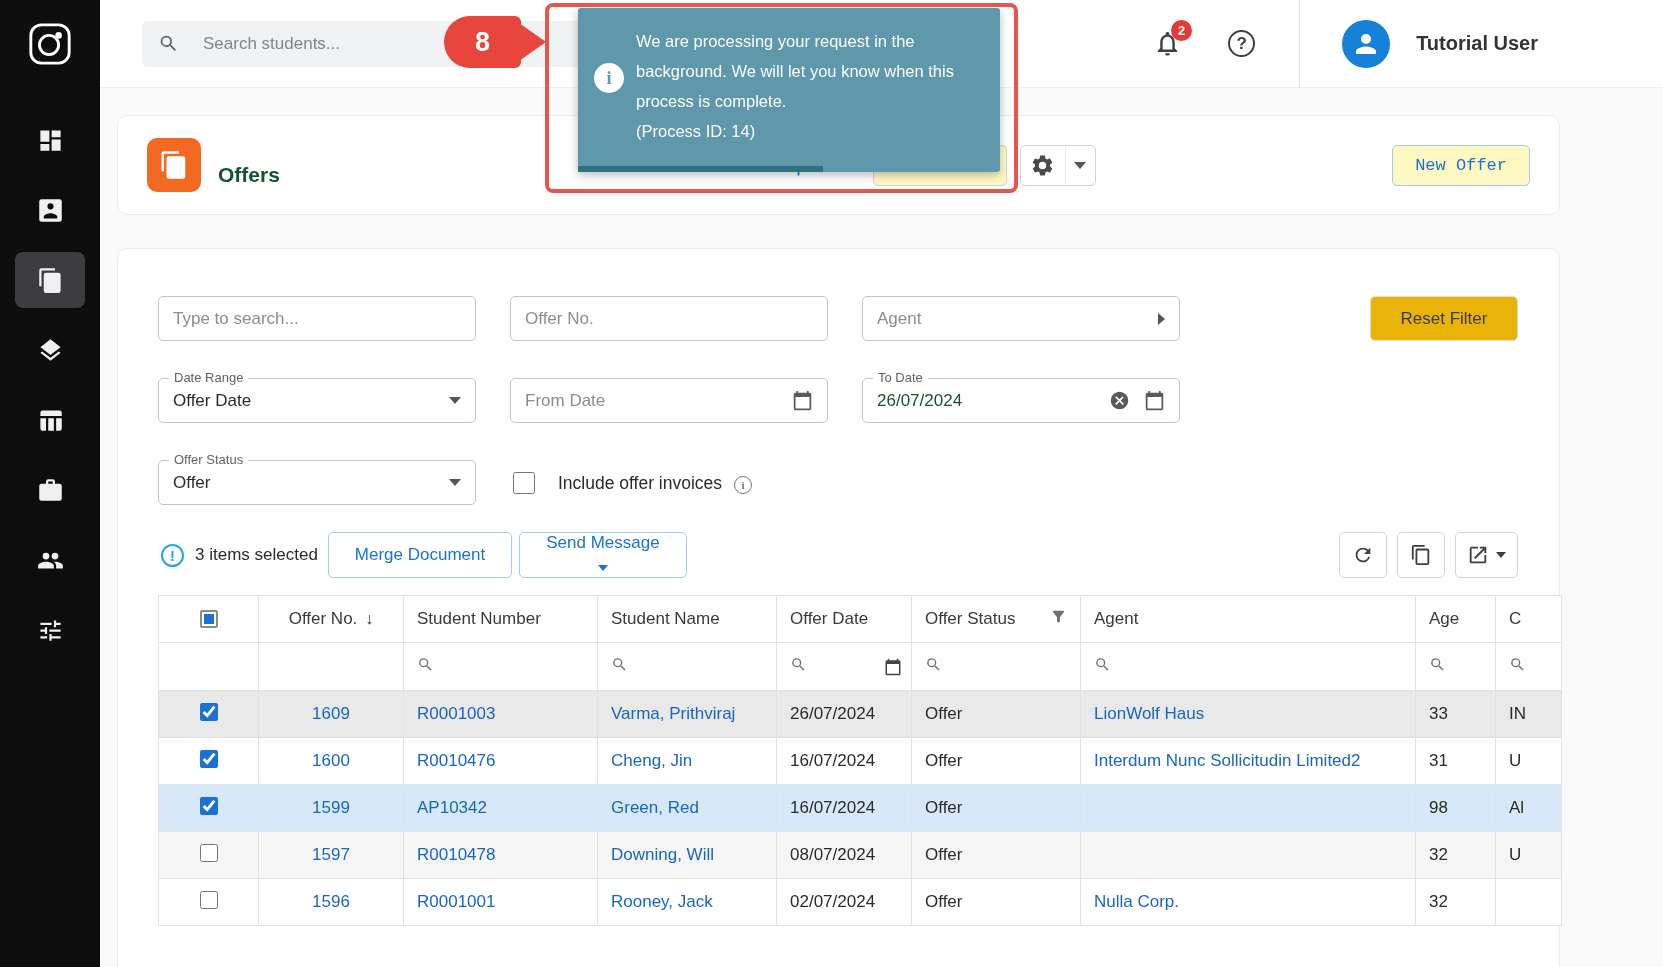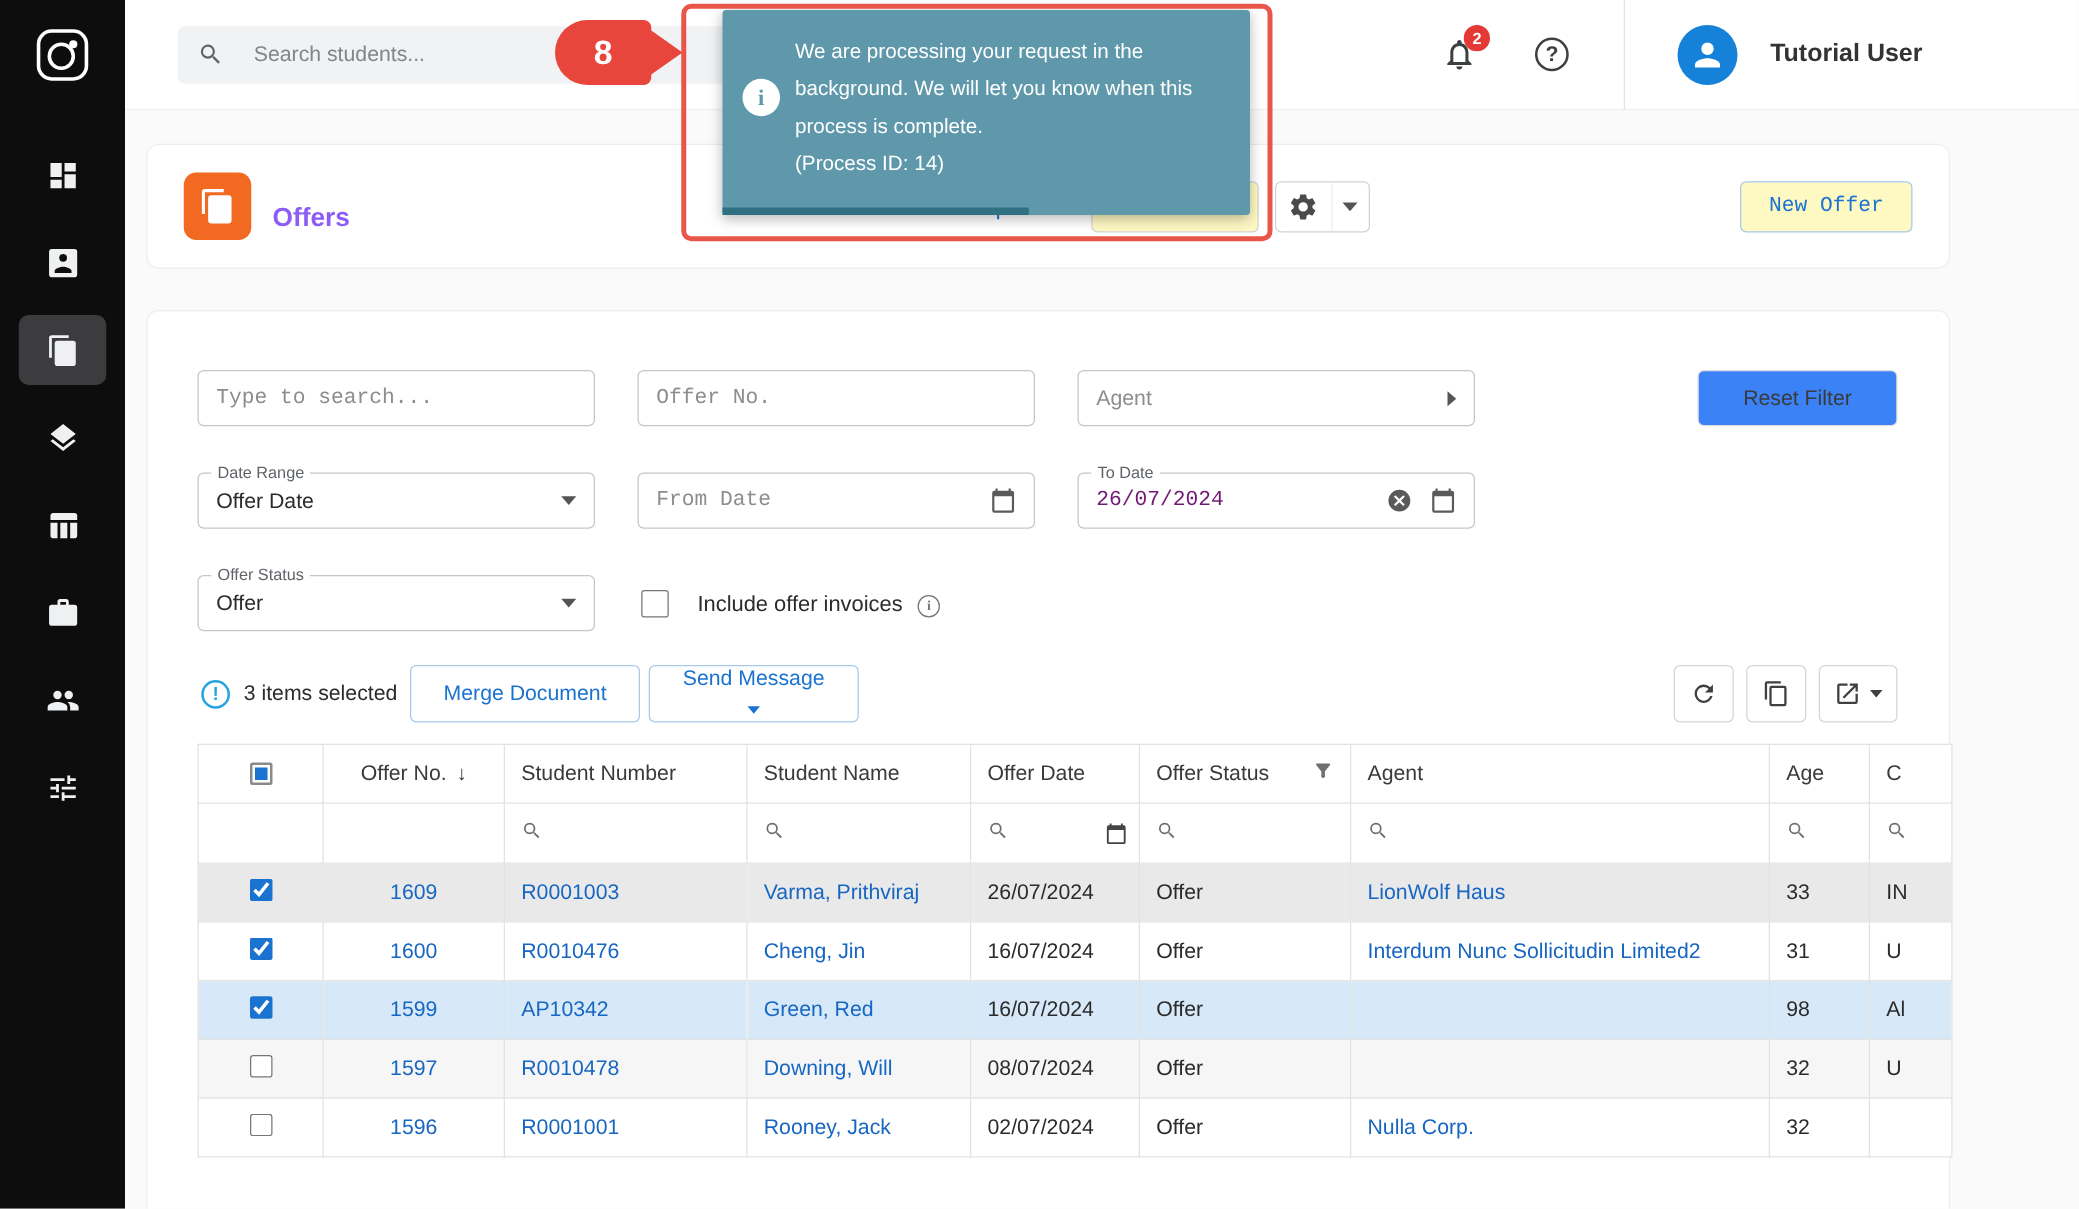--- a/index.html
+++ b/index.html
@@ -34,47 +34,47 @@
   .username { font-size:20px; font-weight:bold; color:#333; padding-right:125px; white-space:nowrap; }
 
   
   .content { flex:1; padding:27px 0 0 17px; overflow:hidden; }
   .card { width:1443px; background:#fff; border:1px solid #ececec; border-radius:10px; }
 
   .header-card { height:100px; display:flex; align-items:center; padding:0 29px; margin-bottom:33px; }
   .offers-badge { width:54px; height:54px; border-radius:10px; background:#f26a21; display:flex; align-items:center; justify-content:center; margin-right:17px; flex:0 0 auto; }
   .offers-badge svg { width:30px; height:30px; fill:#fff; }
   .title-block { width:548px; }
-  .page-title { font-size:21px; font-weight:bold; color:#8b5cf6; margin-bottom:5px;margin-top:24px; }
+  .page-title { font-size:21px; font-weight:bold; color:#14532d; margin-bottom:5px;margin-top:24px; }
   .view-select { display:flex; align-items:center; justify-content:space-between; border-bottom:1px solid #9a9a9a; padding-bottom:7px; cursor:pointer; }
   .view-select .val { font-size:17px; color:#2b2b2b; }
   .caret-down { width:0; height:0; border-left:6px solid transparent; border-right:6px solid transparent; border-top:7px solid #555; }
   .pin-btn { margin-left:20px; }
   .pin-btn svg { width:25px; height:26px; fill:#1c79d2; }
   .btn { font-family:Liberation Mono, monospace; cursor:pointer; background:#fef9c3; }
   .save-view-btn { margin-left:62px; height:41px; padding:0 20px; font-size:17px; color:#3a3a3a; border:1px solid #d2d2d2; border-radius:5px; }
   .gear-btn { margin-left:13px; height:41px; display:flex; align-items:center; border:1px solid #d2d2d2; border-radius:5px; background:#fff; cursor:pointer; }
   .gear-btn .gear-part { width:44px; display:flex; justify-content:center; }
   .gear-btn svg { width:25px; height:25px; fill:#4a4a4a; }
   .gear-btn .caret-part { width:30px; display:flex; justify-content:center; align-items:center; border-left:1px solid #eee; height:100%; }
   .new-offer-btn { margin-left:auto; height:41px; padding:0 22px; font-size:17px; color:#1a73d0; border:1px solid #a7c9ec; border-radius:5px; }
 
   
   .body-card { position:relative; height:746px; padding:47px 0 0 40px; }
   .filter-row { display:flex; align-items:center; margin-bottom:37px; }
   .filter-row.last { margin-bottom:27px; }
   .f-field { position:relative; width:318px; height:45px; border:1px solid #c6c6c6; border-radius:5px; background:#fff; display:flex; align-items:center; padding:0 14px; margin-right:34px; font-size:17px; color:#2b2b2b; flex:0 0 auto; }
-  .f-field input { border:0; outline:0; width:100%; font-size:17px; font-family:Liberation Mono, monospace; color:#701a75; background:transparent; }
+  .f-field input { border:0; outline:0; width:100%; font-size:17px; font-family:Liberation Sans, sans-serif; color:#14532d; background:transparent; }
   .f-field input::placeholder { color:#8d8d8d; }
   .f-label { position:absolute; top:-9px; left:10px; padding:0 5px; background:#fff; font-size:13px; color:#5f6368; }
   .f-icons { margin-left:auto; display:flex; align-items:center; gap:14px; flex:0 0 auto; }
   .f-icons svg { width:21px; height:21px; fill:#5a5a5a; }
   .caret-right { width:0; height:0; border-top:6px solid transparent; border-bottom:6px solid transparent; border-left:7px solid #555; margin-left:auto; }
   .placeholder-text { color:#8d8d8d; }
-  .reset-btn { position:absolute; top:47px; right:41px; width:160px; height:45px; font-size:17px; color:#3a3a3a; border:1px solid #dedede; border-radius:5px; background:#3b82f6; cursor:pointer; }
+  .reset-btn { position:absolute; top:47px; right:41px; width:148px; height:45px; font-size:17px; color:#3a3a3a; border:1px solid #dedede; border-radius:5px; background:#eab308; cursor:pointer; }
   .invoice-group { display:flex; align-items:flex-end; margin-left:3px; }
   .invoice-group input { width:22px; height:22px; accent-color:#1a73d0; cursor:pointer; }
   .invoice-label { font-size:17.5px; color:#2b2b2b; margin-left:23px; }
   .info-small { width:18px; height:18px; border:1.5px solid #777; border-radius:50%; color:#777; font-size:11px; display:flex; align-items:center; justify-content:center; margin-left:12px; font-weight:bold; font-family:"Liberation Serif",serif; }
 
   
   .grid-toolbar { display:flex; align-items:center; margin-bottom:17px; padding-right:41px; }
   .alert-circle { width:23px; height:23px; border:2px solid #27a4e0; border-radius:50%; color:#27a4e0; font-weight:bold; font-size:15px; display:flex; align-items:center; justify-content:center; margin-left:3px; flex:0 0 auto; }
   .sel-text { font-size:17px; color:#2b2b2b; margin-left:11px; margin-right:10px; white-space:nowrap; }
   .blue-btn { height:46px; border:1px solid #a7c9ec; border-radius:5px; background:#fff; color:#1a73d0; font-size:17px; padding:0 26px; cursor:pointer; font-family:inherit; display:flex; align-items:center; gap:12px; white-space:nowrap; }

